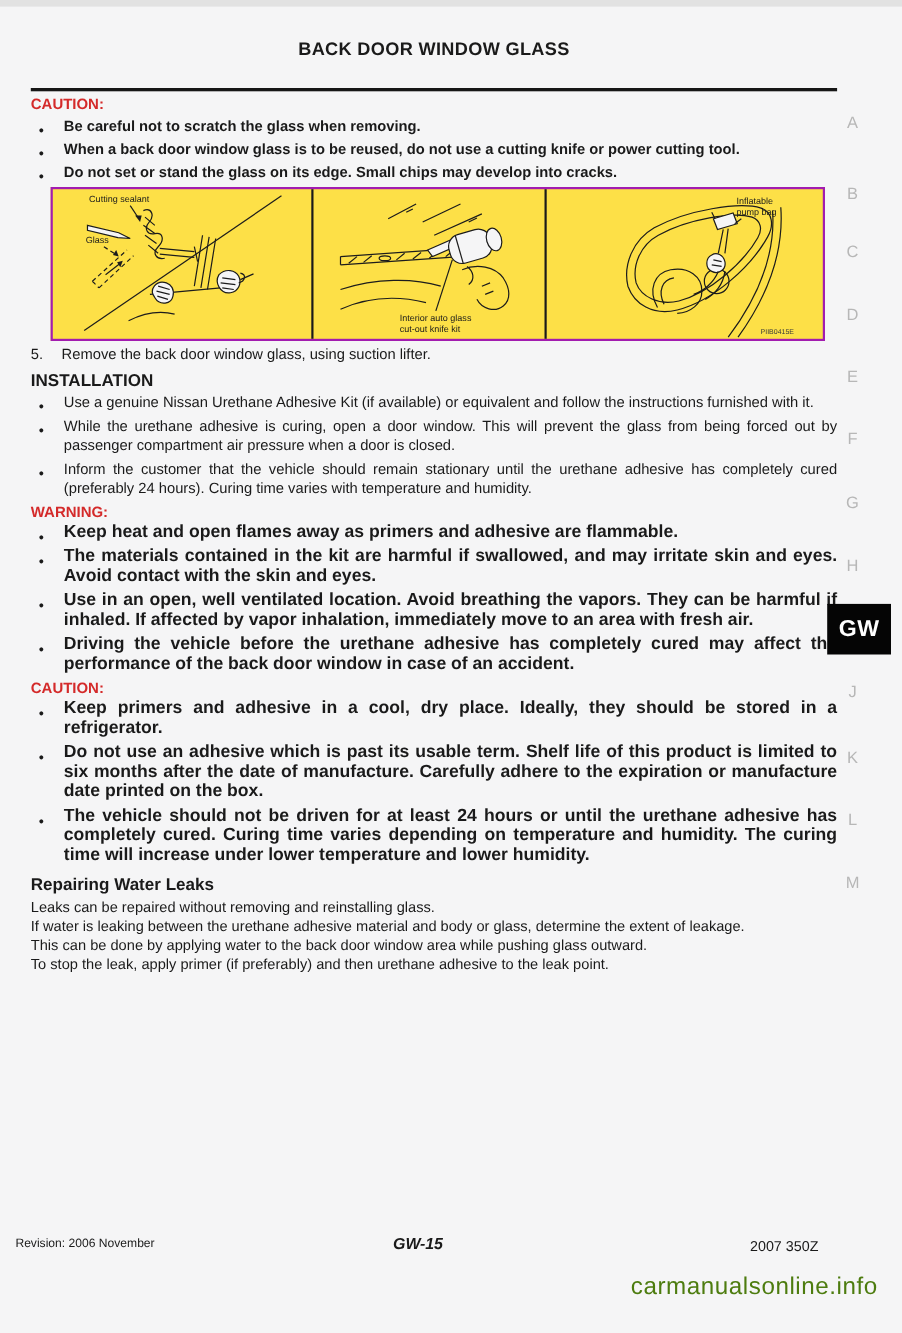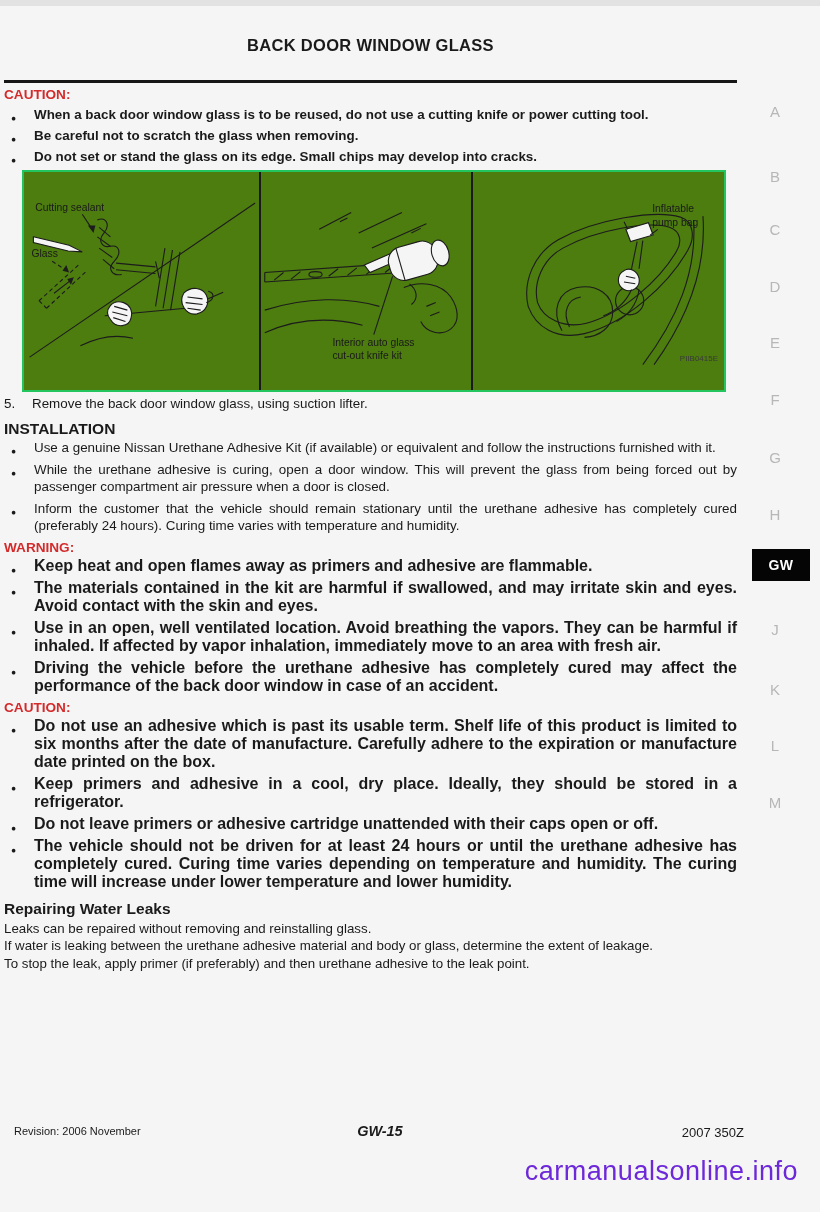--- a/index.html
+++ b/index.html
@@ -3,34 +3,34 @@
 <meta charset="utf-8">
 <style>
   html,body{margin:0;padding:0;background:#cfcfcf;}
   .page{
     position:relative;width:820px;height:1212px;margin:0 auto;
     background:#f5f5f6;overflow:hidden;
     font-family:"Liberation Sans","DejaVu Sans",sans-serif;
     color:#1a1a1a;
   }
   .topstrip{position:absolute;top:0;left:0;width:820px;height:6px;background:#e2e2e2;}
-  .content{position:absolute;top:0;left:4px;width:733px;padding-top:36px;}
+  .content{position:absolute;top:0;left:28px;width:733px;padding-top:36px;}
   .title{font-size:16.5px;font-weight:700;text-align:center;letter-spacing:.3px;margin:0;}
   .rule{border-top:3px solid #161616;margin-top:25px;}
   .red-h{color:#d42a2a;font-weight:700;font-size:13.6px;line-height:17px;margin-top:3px;}
   ul.blist{list-style:none;margin:1px 0 0 0;padding:0;}
   ul.blist li{position:relative;padding-left:30px;}
   ul.blist li::before{content:"●";position:absolute;left:7px;top:4px;font-size:8.5px;}
   ul.c1 li{font-weight:700;font-size:13.4px;line-height:21px;}
   ul.reg li{font-weight:400;font-size:13.4px;line-height:17.5px;margin-bottom:4px;}
   ul.bold li{font-weight:700;font-size:16px;line-height:18px;margin-bottom:4px;}
   ul.just li span.t{display:block;text-align:justify;}
   .figure{
-    margin:3px 0 3px 18px;width:704px;height:222px;border:2px solid #22c55e;
-    display:flex;box-sizing:border-box;background:#4d7c0f;
+    margin:3px 0 3px 18px;width:704px;height:140px;border:2px solid #a21caf;
+    display:flex;box-sizing:border-box;background:#fde047;
   }
   .panel{height:100%;}
   .p1{width:250px;}
   .p2{width:224px;border-left:2px solid #1a1a1a;border-right:2px solid #1a1a1a;}
   .p3{width:222px;padding-left:42px;}
   .figure svg{display:block;width:100%;height:100%;}
   .figure svg *{vector-effect:non-scaling-stroke;}
   .fig-label{font-family:"Liberation Sans",sans-serif;font-size:11px;fill:#1a1a1a;}
   .fig-code{font-family:"Liberation Sans",sans-serif;font-size:8.5px;fill:#3a3a3a;}
   .ln{stroke:#1c1c1c;stroke-width:1.1;fill:none;}
@@ -39,44 +39,44 @@
   .step{display:flex;font-size:13.4px;line-height:18px;margin-top:1px;}
   .step .num{width:28px;flex:none;}
   h2.sec{font-size:15.5px;font-weight:700;margin:7px 0 2px 0;line-height:17px;}
   h2.sec2{font-size:15.5px;font-weight:700;margin:9px 0 3px 0;line-height:17px;}
   .para div{font-size:13.3px;line-height:17.6px;}
   .rail-letter{
     position:absolute;left:765px;width:20px;text-align:center;
     color:#b7b7b7;font-size:15px;line-height:16px;font-weight:400;
   }
   .gw-tab{
-    position:absolute;top:549px;right:10px;width:58px;height:32px;background:#050505;
-    color:#fff;font-weight:700;font-size:14px;display:flex;align-items:center;justify-content:center;
+    position:absolute;top:549px;right:10px;width:58px;height:46px;background:#050505;
+    color:#fff;font-weight:700;font-size:21px;display:flex;align-items:center;justify-content:center;
     letter-spacing:.5px;
     margin-left:38px;
   }
   .footer-rev{position:absolute;left:14px;top:1125px;font-size:11px;}
   .footer-page{position:absolute;left:0;top:1123px;width:760px;text-align:center;font-size:14.5px;font-weight:700;font-style:italic;}
   .footer-model{position:absolute;top:1125px;right:76px;font-size:13px;}
-  .watermark{position:absolute;top:1156px;right:22px;font-size:27px;color:#6d28d9;letter-spacing:.5px;}
+  .watermark{position:absolute;top:1156px;right:22px;font-size:22px;color:#4d7c0f;letter-spacing:.5px;}
 </style>
 </head>
 <body>
 
 <div class="page">
   <div class="topstrip"></div>
 
   <div class="content">
     <h1 class="title">BACK DOOR WINDOW GLASS</h1>
     <div class="rule"></div>
 
     <div class="red-h">CAUTION:</div>
     <ul class="blist c1">
+      <li><span class="t">Be careful not to scratch the glass when removing.</span></li>
       <li><span class="t">When a back door window glass is to be reused, do not use a cutting knife or power cutting tool.</span></li>
-      <li><span class="t">Be careful not to scratch the glass when removing.</span></li>
       <li><span class="t">Do not set or stand the glass on its edge. Small chips may develop into cracks.</span></li>
     </ul>
 
     <div class="figure">
       <div class="panel p1">
         <svg viewBox="0 0 250 182">
           <line class="ln" x1="6" y1="172" x2="246" y2="8"></line>
           <path class="lnf" d="M10,44 L48,53 L62,60 L47,59 L10,50 Z"></path>
           <path class="ln" d="M78,26 c10,-4 14,6 7,14 c-7,8 -2,16 7,14 c10,-2 12,8 4,16 c-8,8 -2,16 8,14"></path>
           <path class="ln" d="M80,34 l12,10 M78,44 l14,10 M80,56 l14,10 M84,68 l12,10"></path>
@@ -171,37 +171,35 @@
           <span class="t">Use in an open, well ventilated location. Avoid breathing the vapors. They can be harmful if inhaled. If affected by vapor inhalation, immediately move to an area with fresh air.</span>
         </li>
       <li>
           <span class="t">Driving the vehicle before the urethane adhesive has completely cured may affect the performance of the back door window in case of an accident.</span>
         </li>
     </ul>
 
     <div class="red-h">CAUTION:</div>
     <ul class="blist bold just">
       <li>
+          <span class="t">Keep primers and adhesive in a cool, dry place. Ideally, they should be stored in a refrigerator.</span>
+        </li>
+      <li>
           <span class="t">Do not use an adhesive which is past its usable term. Shelf life of this product is limited to six months after the date of manufacture. Carefully adhere to the expiration or manufacture date printed on the box.</span>
-        </li>
-      <li>
-          <span class="t">Keep primers and adhesive in a cool, dry place. Ideally, they should be stored in a refrigerator.</span>
-        </li>
-      <li>
-          <span class="t">Do not leave primers or adhesive cartridge unattended with their caps open or off.</span>
         </li>
       <li>
           <span class="t">The vehicle should not be driven for at least 24 hours or until the urethane adhesive has completely cured. Curing time varies depending on temperature and humidity. The curing time will increase under lower temperature and lower humidity.</span>
         </li>
     </ul>
 
     <h2 class="sec2">Repairing Water Leaks</h2>
     <div class="para">
       <div>Leaks can be repaired without removing and reinstalling glass.</div>
       <div>If water is leaking between the urethane adhesive material and body or glass, determine the extent of leakage.</div>
+      <div>This can be done by applying water to the back door window area while pushing glass outward.</div>
       <div>To stop the leak, apply primer (if preferably) and then urethane adhesive to the leak point.</div>
     </div>
   </div>
 
   <span class="rail-letter" style="top:104px">A</span>
   <span class="rail-letter" style="top:169px">B</span>
   <span class="rail-letter" style="top:222px">C</span>
   <span class="rail-letter" style="top:279px">D</span>
   <span class="rail-letter" style="top:335px">E</span>
   <span class="rail-letter" style="top:392px">F</span>

